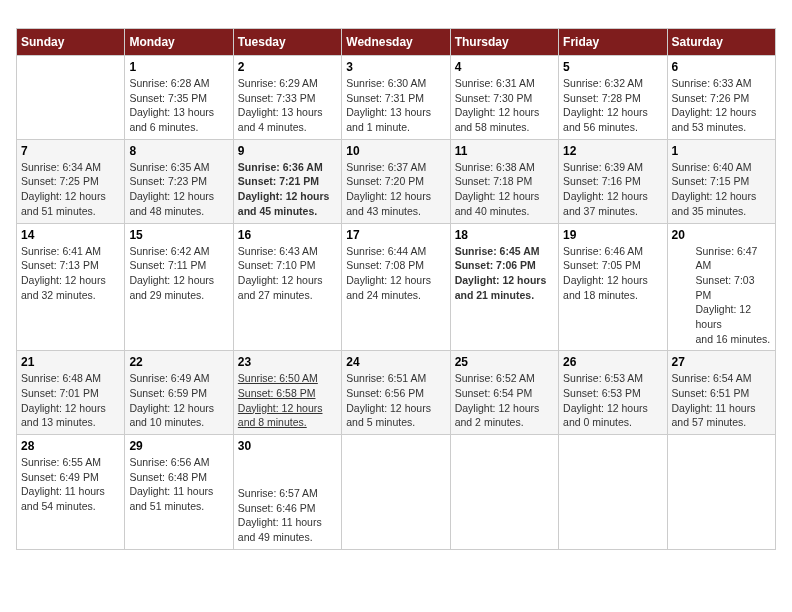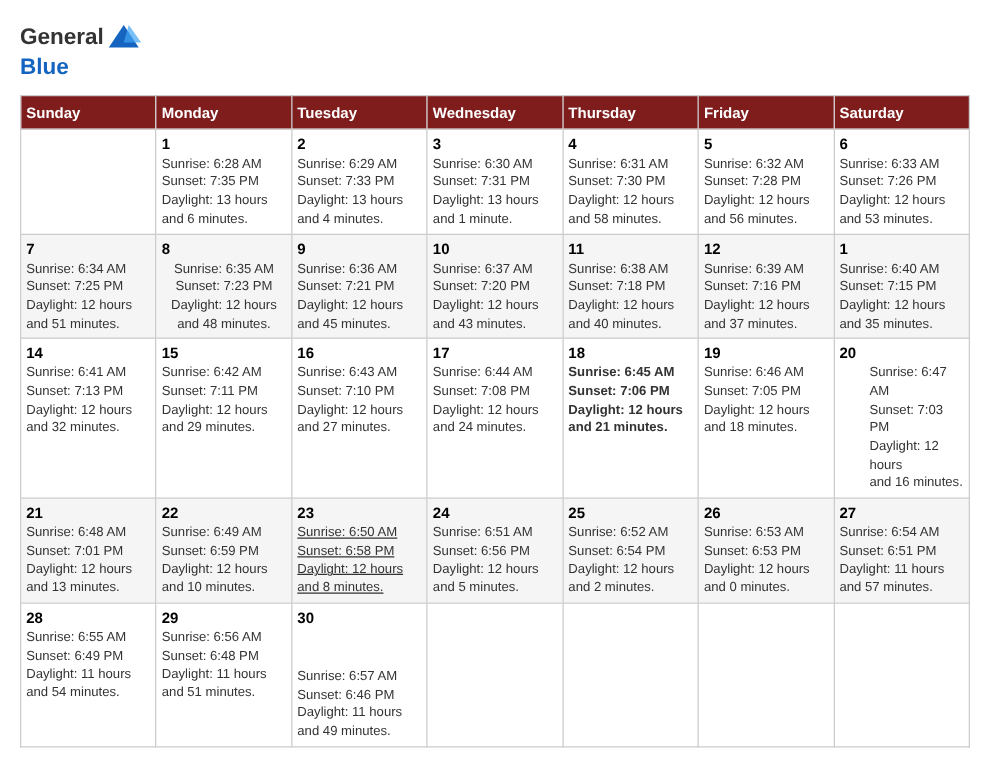--- a/index.html
+++ b/index.html
@@ -87,32 +87,20 @@
       background-color: #fff;
     }
     tbody tr:nth-child(even) {
       background-color: #f5f5f5;
     }
   </style>
 </head>
 <body>
 
 <div class="header">
-  <div class="logo">
-    <div class="logo-text">
-      <span style="display:flex;align-items:center;">
-        <span class="logo-general">General</span>
-        <svg class="logo-icon" viewBox="0 0 28 28">
-          <polygon points="14,4 26,22 2,22" fill="#1565c0"></polygon>
-          <polygon points="18,4 28,18 14,18" fill="#42a5f5" opacity="0.7"></polygon>
-        </svg>
-      </span>
-      <span class="logo-blue">Blue</span>
-    </div>
-  </div>
   <div class="title-block">
   </div>
 </div>
 
 <table>
   <thead>
     <tr>
     <th>Sunday</th>
         <th>Monday</th>
         <th>Tuesday</th>
@@ -171,28 +159,28 @@
       <tr>
         <td>
           <div class="day-num">7</div>
           <div class="day-info" style="white-space: pre-line;">Sunrise: 6:34 AM
 Sunset: 7:25 PM
 Daylight: 12 hours
 and 51 minutes.</div>
         </td>
         <td>
           <div class="day-num">8</div>
-          <div class="day-info" style="white-space: pre-line; text-align: center;">Sunrise: 6:35 AM
+          <div class="day-info" style="white-space: pre-line;">Sunrise: 6:35 AM
 Sunset: 7:23 PM
 Daylight: 12 hours
 and 48 minutes.</div>
         </td>
         <td>
           <div class="day-num">9</div>
-          <div class="day-info" style="white-space: pre-line;">Sunrise: 6:36 AM
+          <div class="day-info" style="white-space: pre-line; font-weight: bold;">Sunrise: 6:36 AM
 Sunset: 7:21 PM
 Daylight: 12 hours
 and 45 minutes.</div>
         </td>
         <td>
           <div class="day-num">10</div>
           <div class="day-info" style="white-space: pre-line;">Sunrise: 6:37 AM
 Sunset: 7:20 PM
 Daylight: 12 hours
 and 43 minutes.</div>

